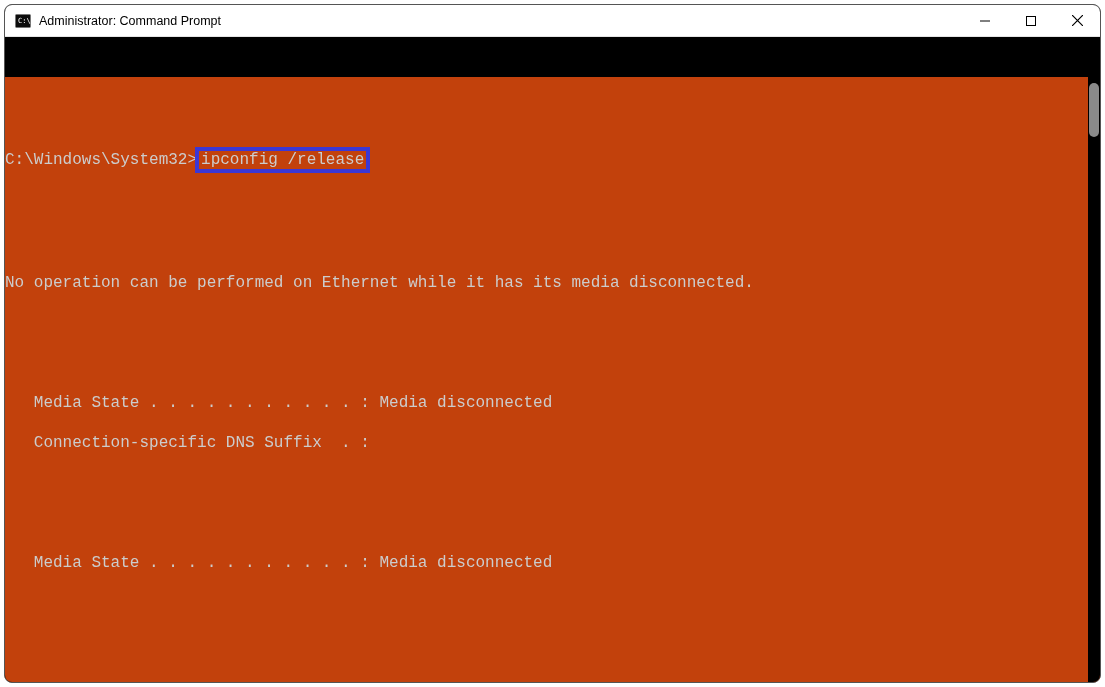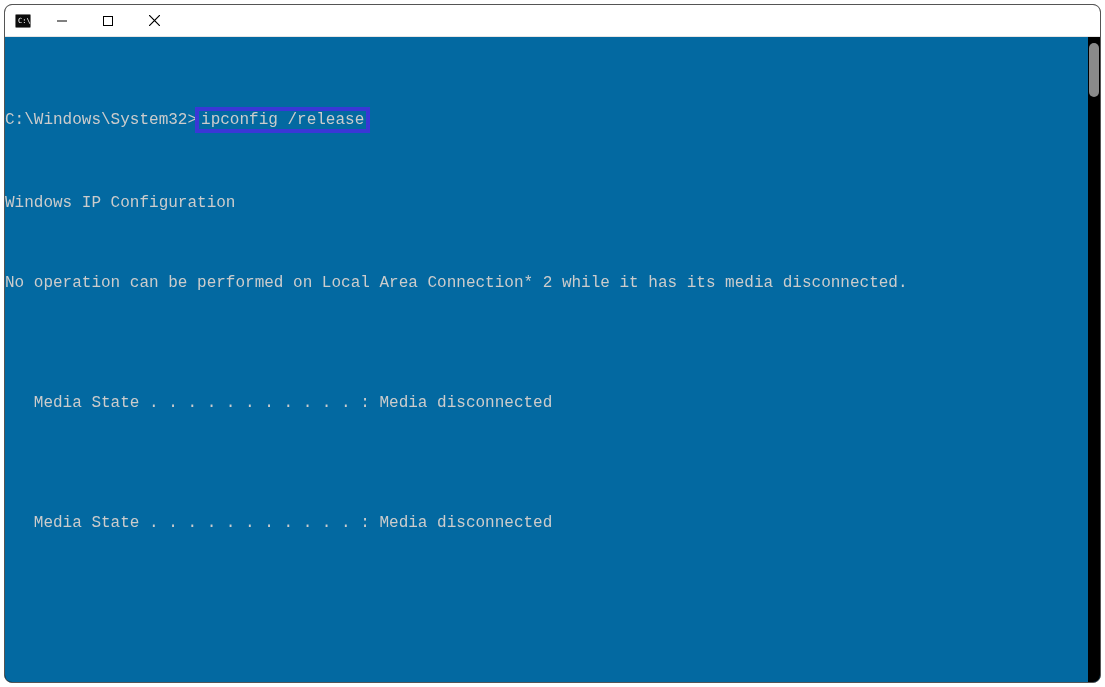--- a/index.html
+++ b/index.html
@@ -49,22 +49,23 @@
     height: 100%;
   }
   .win-btn {
     width: 46px; height: 100%;
     display: flex; align-items: center; justify-content: center;
     color: #000;
   }
   .terminal-wrap {
     position: relative;
     flex: 1;
-    background: #0369a1;
+    background: #c2410c;
     overflow: hidden;
+    margin-top: 40px;
   }
   .terminal {
     position: absolute;
     left: 0; top: 0; right: 12px; bottom: 0;
     padding: 10px 0 10px 0;
     font-family: Consolas, "Courier New", monospace;
     font-size: 16px;
     line-height: 20px;
     color: #cccccc;
     white-space: pre;
@@ -100,20 +101,21 @@
 <div class="outer">
   <div class="window">
 
     <div class="titlebar">
       <span class="titlebar-icon">
         <svg width="16" height="16" viewBox="0 0 16 16">
           <rect x="0.5" y="1.5" width="15" height="13" rx="1" fill="#0c0c0c" stroke="#777"></rect>
           <text x="3" y="10" font-family="Consolas,monospace" font-size="7" fill="#fff">C:\</text>
         </svg>
       </span>
+      <span class="titlebar-title">Administrator: Command Prompt</span>
       <div class="win-controls">
         <div class="win-btn">
           <svg width="10" height="10" viewBox="0 0 10 10">
               <path d="M0 5 H10" stroke="#000" stroke-width="1"></path>
             </svg>
         </div>
         <div class="win-btn">
           <svg width="10" height="10" viewBox="0 0 10 10">
               <rect x="0.5" y="0.5" width="9" height="9" fill="none" stroke="#000" stroke-width="1"></rect>
             </svg>
@@ -124,26 +126,26 @@
             </svg>
         </div>
       </div>
     </div>
 
     <div class="terminal-wrap">
       <div class="terminal">
 <span class="line"> </span>
 <span class="line"><span>C:\Windows\System32&gt;</span><span class="hl-box">ipconfig /release</span></span>
 <span class="line"> </span>
-<span class="line">Windows IP Configuration</span>
 <span class="line"> </span>
-<span class="line">No operation can be performed on Local Area Connection* 2 while it has its media disconnected.</span>
+<span class="line">No operation can be performed on Ethernet while it has its media disconnected.</span>
 <span class="line"> </span>
 <span class="line"> </span>
 <span class="line">   Media State . . . . . . . . . . . : Media disconnected</span>
+<span class="line">   Connection-specific DNS Suffix  . :</span>
 <span class="line"> </span>
 <span class="line"> </span>
 <span class="line">   Media State . . . . . . . . . . . : Media disconnected</span>
 
 
 
 
 
 
 

